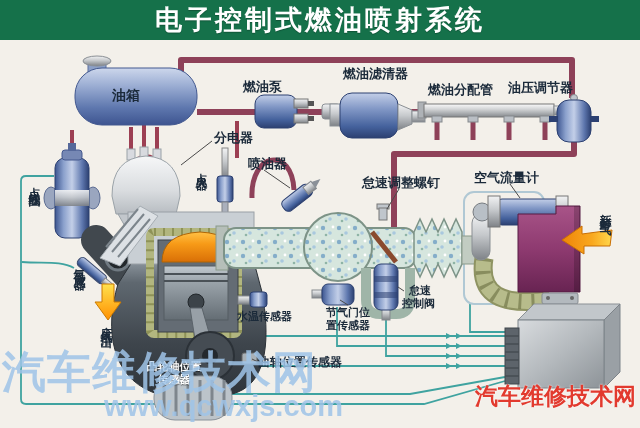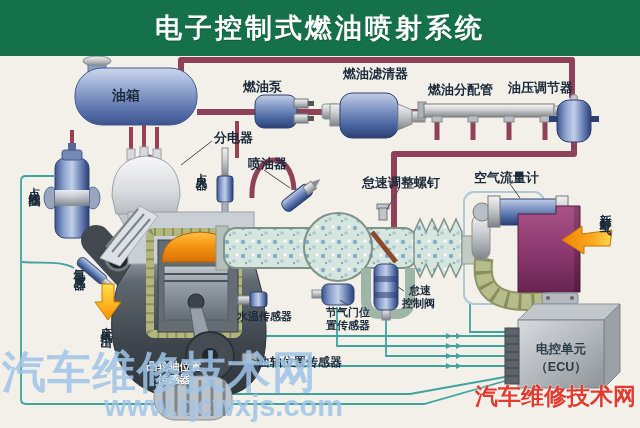--- a/index.html
+++ b/index.html
@@ -1,19 +1,19 @@
 <!DOCTYPE html>
 <html style="--header_bg: #15714a; --canvas_bg: #f3f0ea; --fuel_line: #8e4159; --ignition_wire: #9c3f53; --signal_wire: #3fa3a0; --meter_purple: #8e3a70; --watermark_blue: #9fc4e8; --watermark_red: #e23a2e;"><head>
 <meta charset="utf-8">
 <style>
   html,body{margin:0;padding:0;background:#ffffff;}
   #stage{position:relative;width:640px;height:428px;overflow:hidden;background:var(--canvas_bg,#f3f0ea);
          font-family:"Liberation Sans","DejaVu Sans",sans-serif;}
   #diagram{position:absolute;left:0;top:0;z-index:1;}
-  .header{position:absolute;left:0;top:0;width:640px;height:56px;background:var(--header_bg,#15714a);
+  .header{position:absolute;left:0;top:0;width:640px;height:40px;background:var(--header_bg,#15714a);
           z-index:5;display:flex;align-items:center;justify-content:center;}
   .header .title{color:#ffffff;font-size:27px;font-weight:bold;letter-spacing:3px;
                  text-shadow:0 1px 1px rgba(0,0,0,.25);}
   .lbl{position:absolute;z-index:3;font-weight:bold;color:#1b2a3a;font-size:13px;line-height:1.2;white-space:nowrap;}
   .lbl.v{writing-mode:vertical-rl;letter-spacing:3px;}
   .lbl.s{font-size:11px;}
   .lbl.white{color:#ffffff;text-shadow:0 1px 1px rgba(0,0,0,.5);}
   .lbl.center{text-align:center;}
   .ecu-text{position:absolute;left:521px;top:340px;width:80px;z-index:3;text-align:center;
             font-weight:bold;font-size:12.5px;color:#2d3b47;line-height:1.45;}
@@ -355,22 +355,18 @@
 <div class="lbl s" style="left:237px;top:310px">水温传感器</div>
 <div class="lbl" style="left:258px;top:355px;font-size:12px">曲轴位置传感器</div>
 <div class="lbl s" style="left:326px;top:306px">
   <div>节气门位</div>
   <div>置传感器</div>
 </div>
 <div class="lbl s" style="left:402px;top:284px">
   <div style="padding-left:7px">怠速</div>
   <div>控制阀</div>
 </div>
-<div class="ecu-text">
-  <div>电控单元</div>
-  <div>（ECU）</div>
-</div>
 
 <div class="wm-left">汽车维修技术网</div>
 <div class="wm-left-url">www.qcwxjs.com</div>
 <div class="wm-right">汽车维修技术网</div>
 
 </div>
 
 </body></html>

